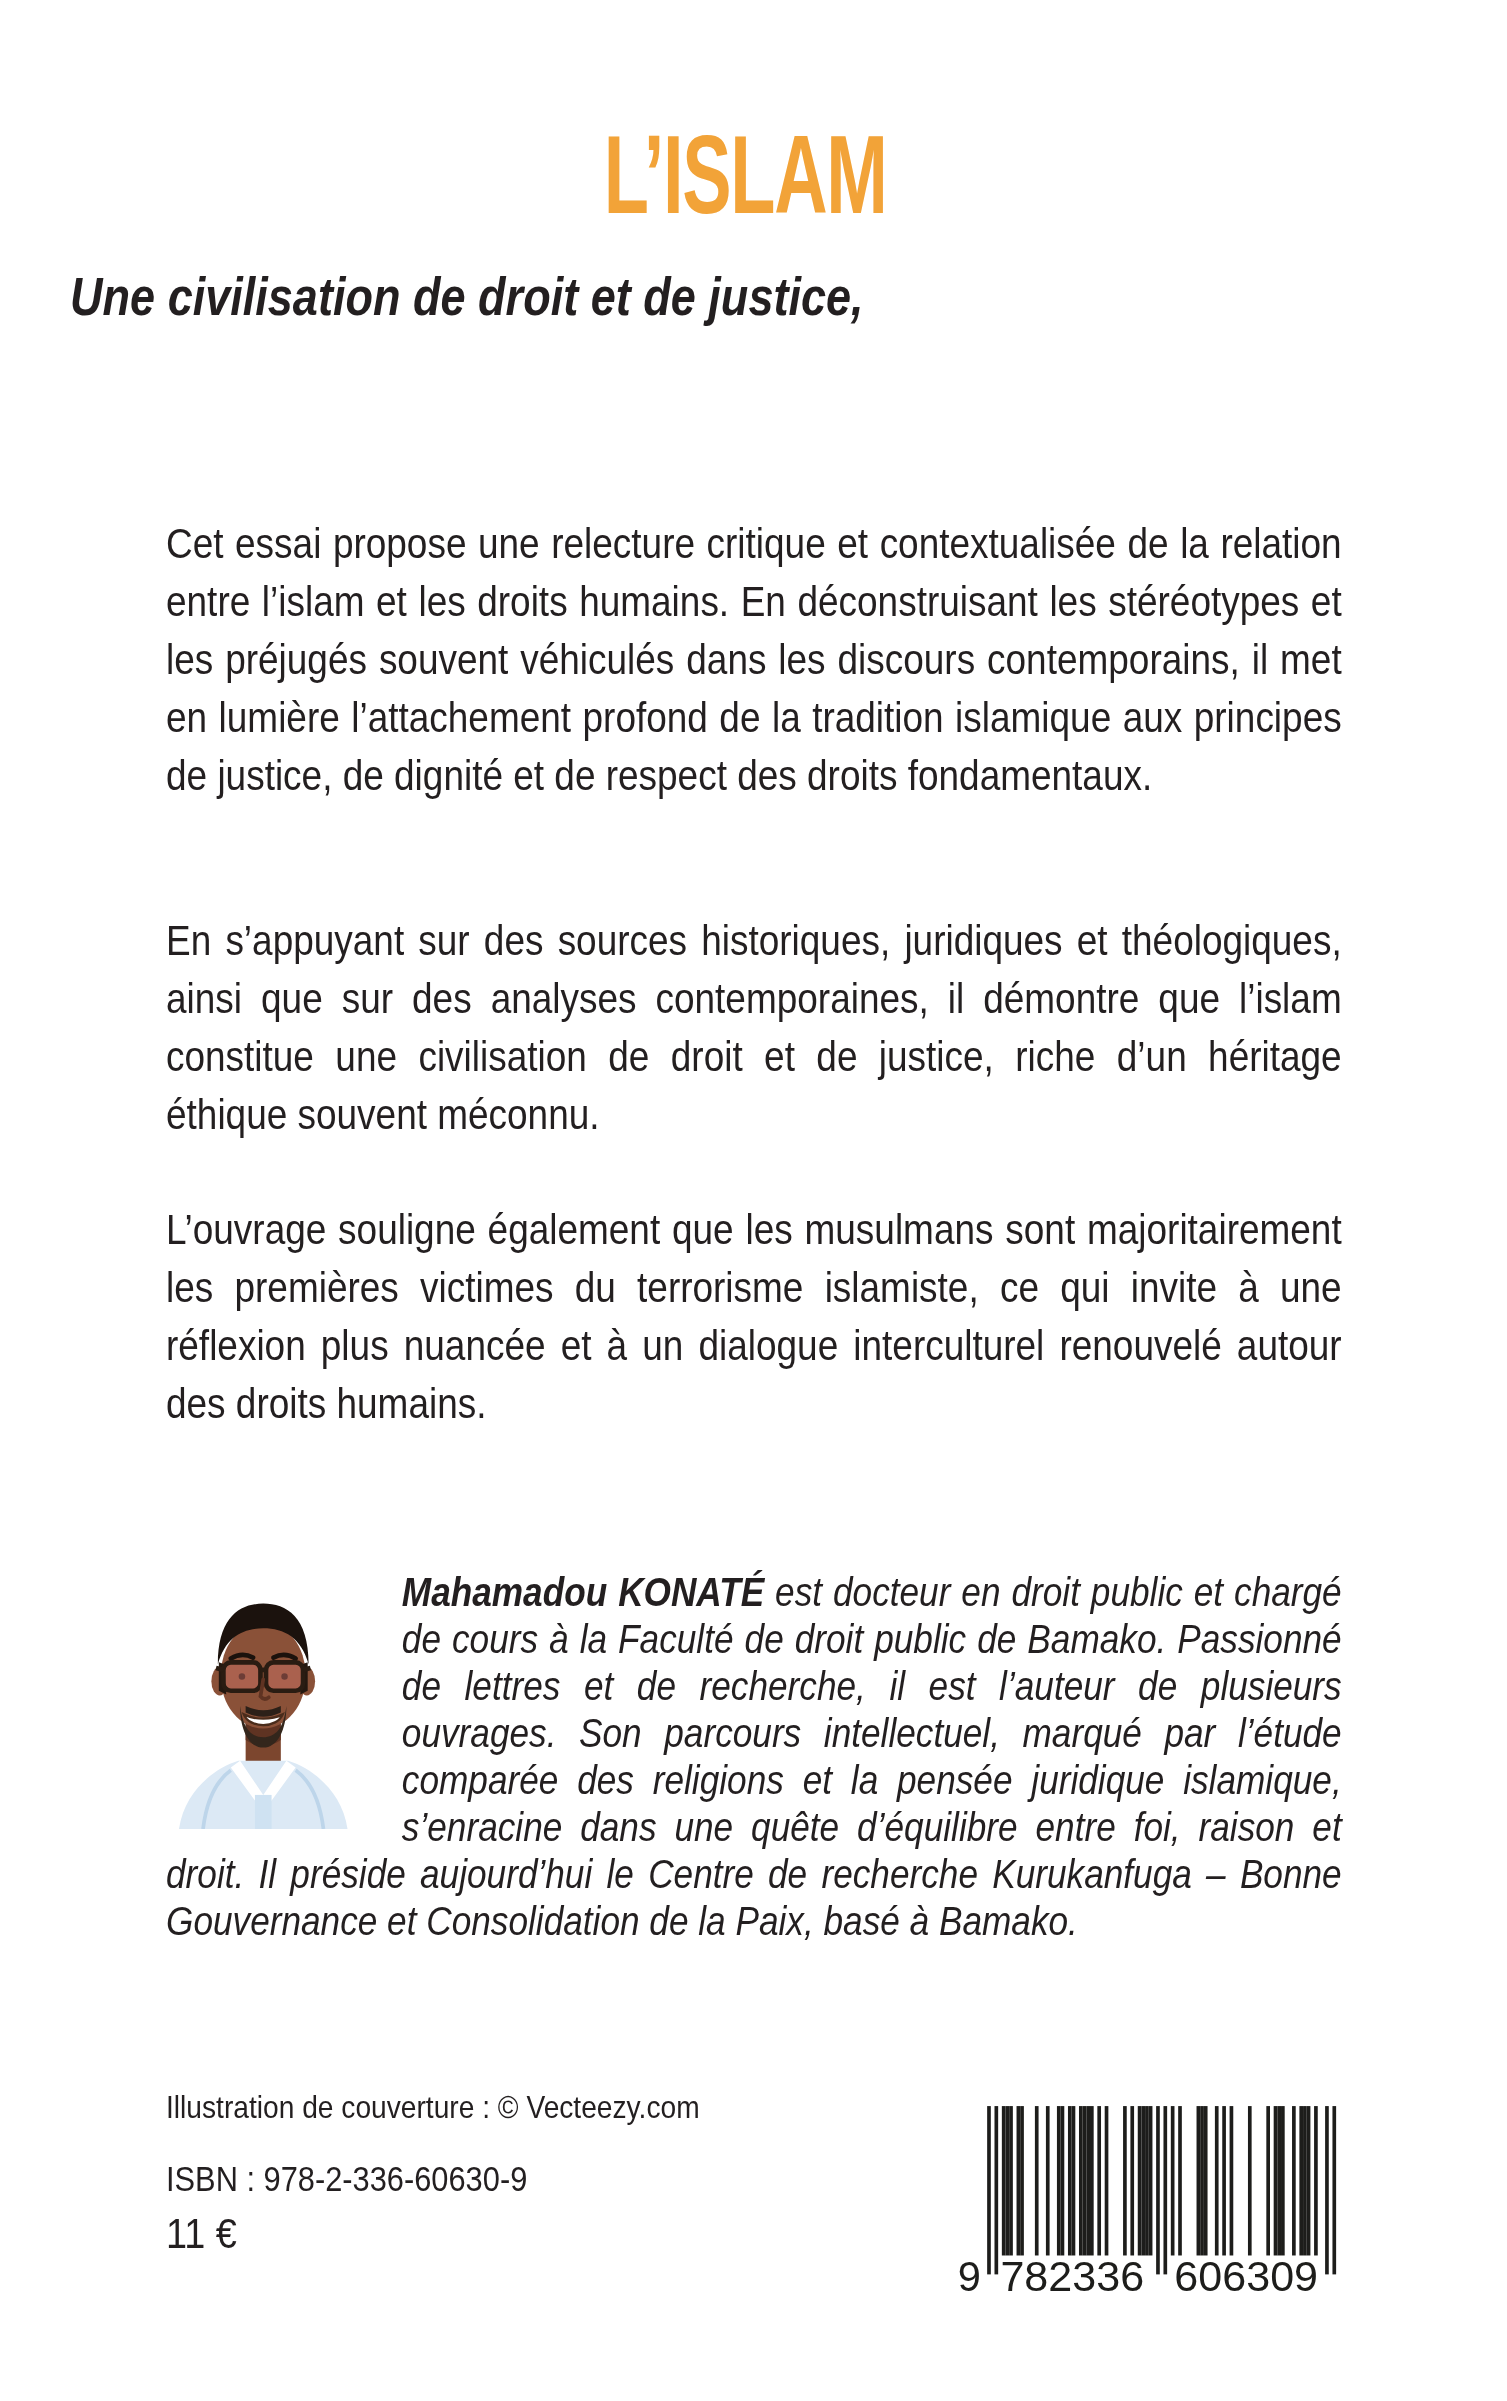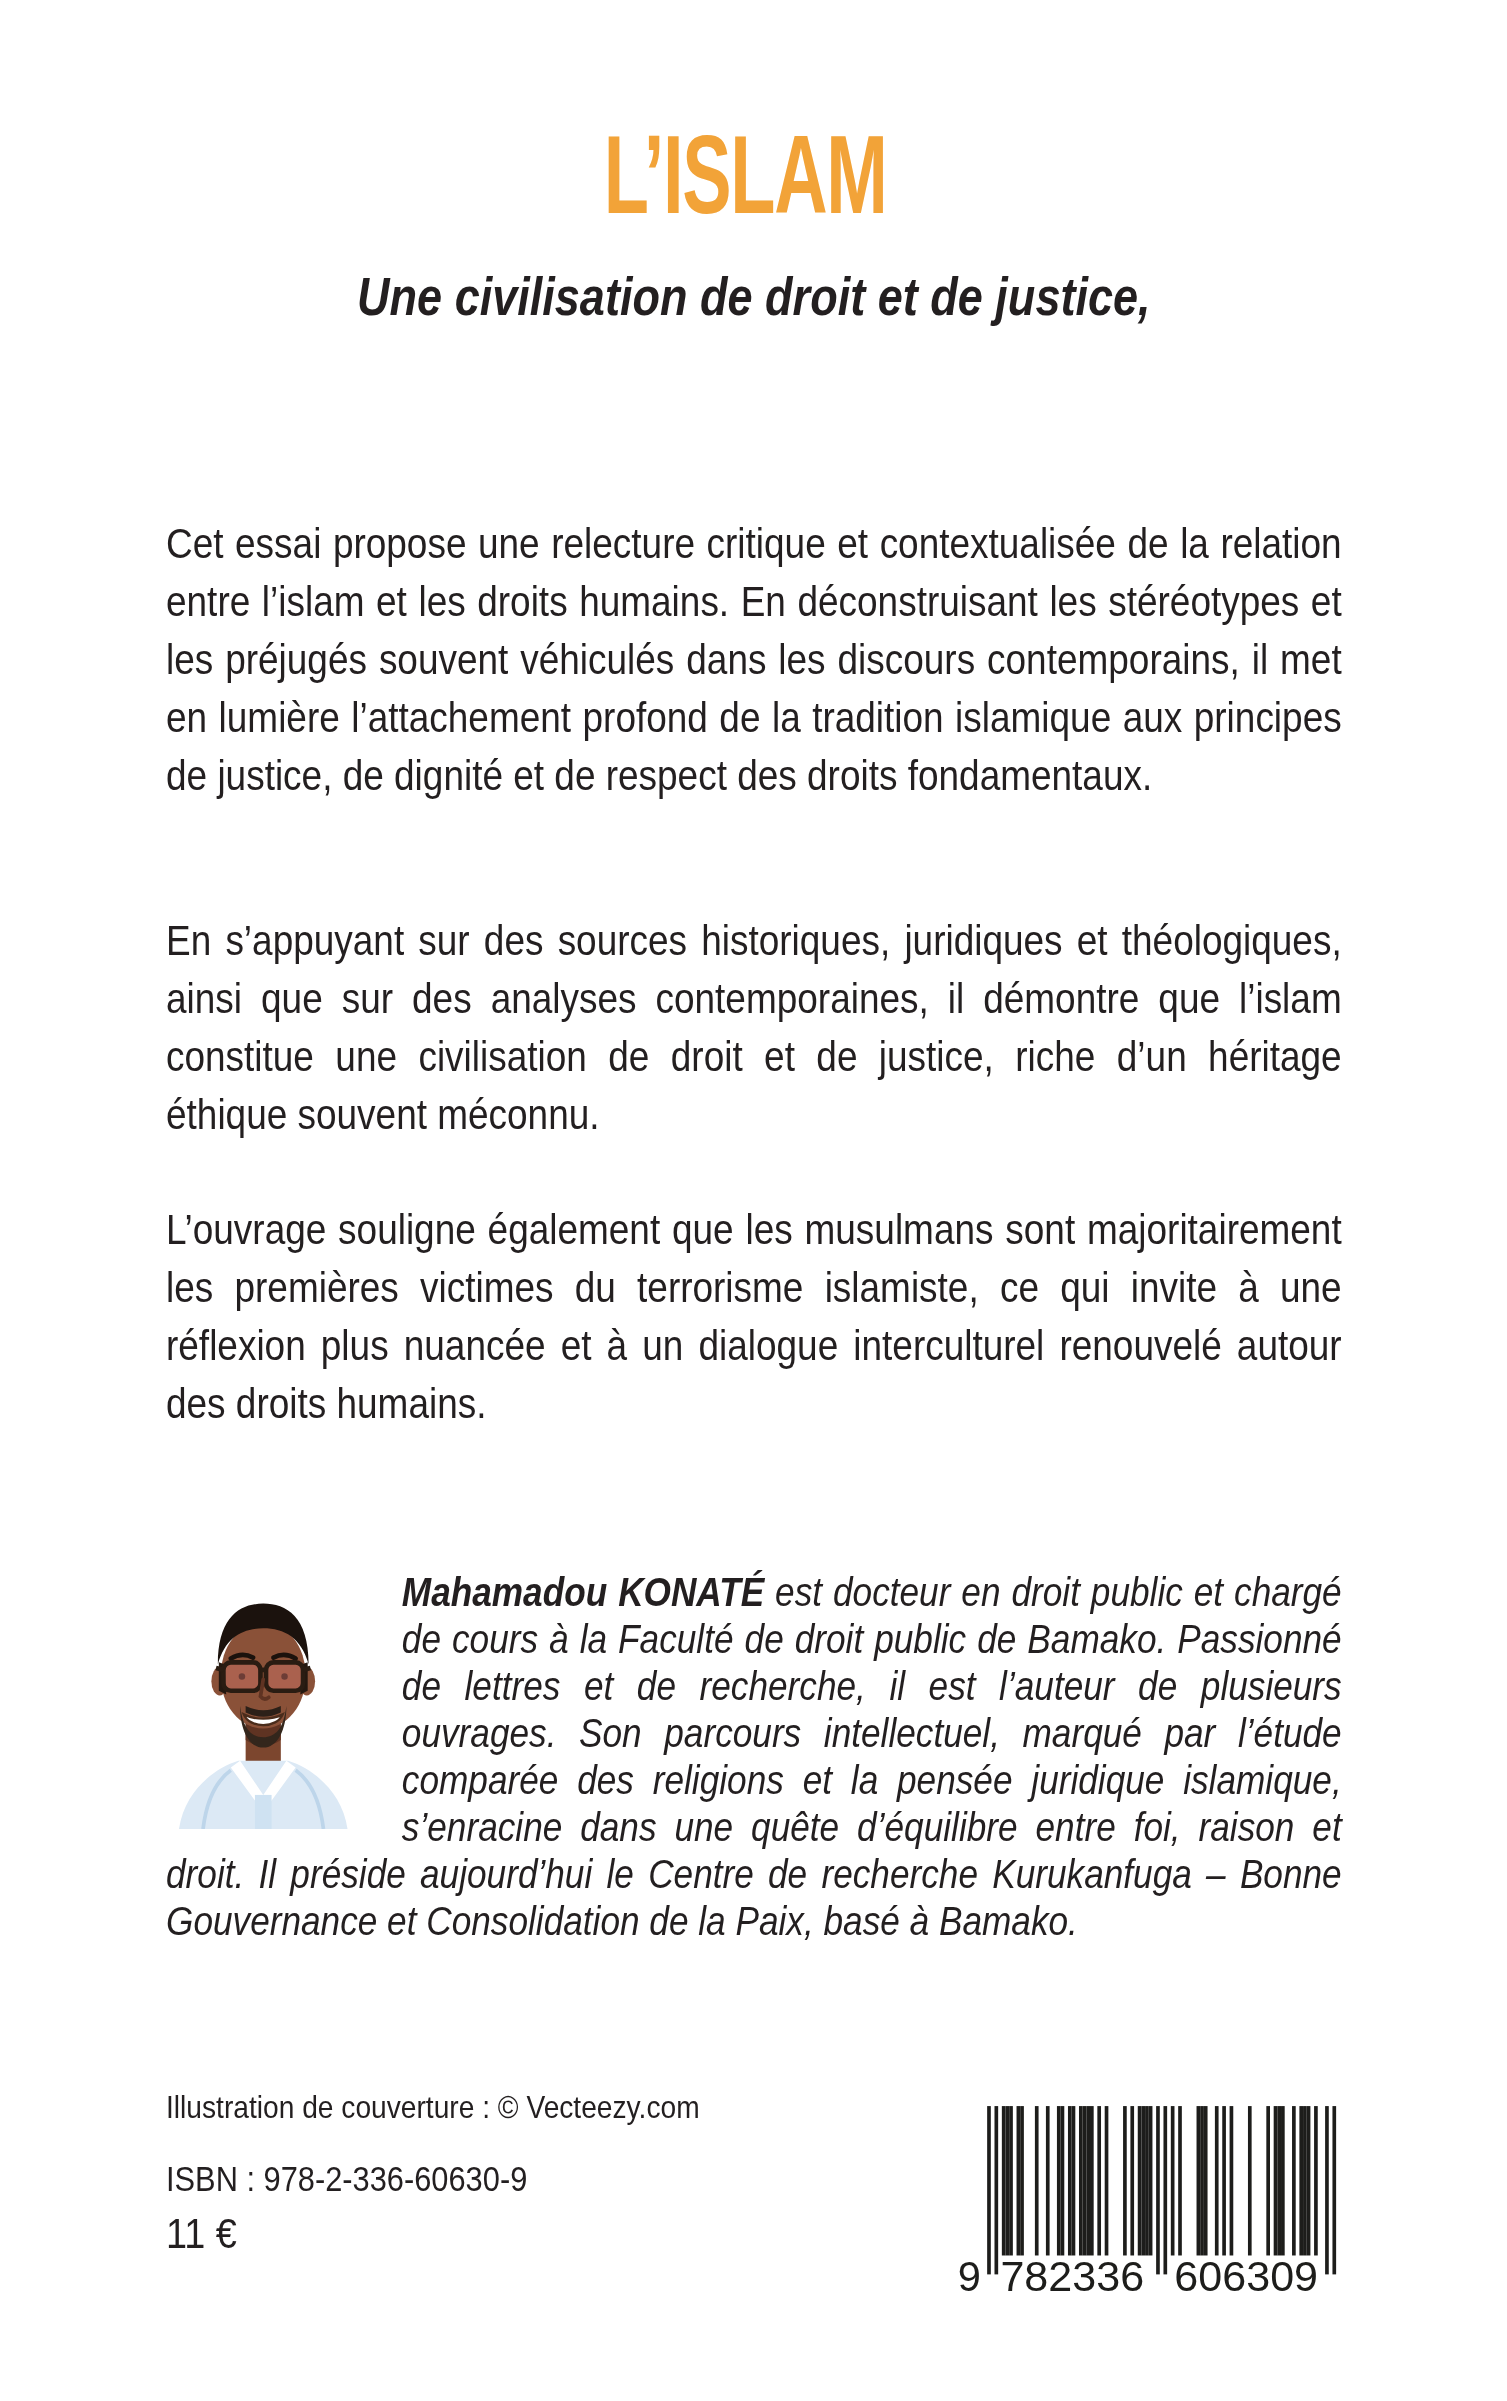--- a/index.html
+++ b/index.html
@@ -13,21 +13,21 @@
     text-align:center; font-size:112px; line-height:112px; font-weight:bold;
     color:#F2A338; margin:0;
   }
   .title-inner {
     display:inline-block; transform:scaleX(0.66); transform-origin:50% 50%;
     position:relative; left:-8.5px; letter-spacing:-1.9px; white-space:nowrap;
   }
   
   .subtitle {
     position:absolute; top:266px; left:0; width:100%;
-    text-align:center; font-size:53px; line-height:62px;
+    font-size:53px; line-height:62px;
     font-weight:bold; font-style:italic; color:#231F20;
   }
   .sub-inner {
     display:inline-block; transform:scaleX(0.85); transform-origin:50% 50%;
     white-space:nowrap;
   }
   
   .cond {
     width:1336px; transform:scaleX(0.88); transform-origin:0 0;
   }

